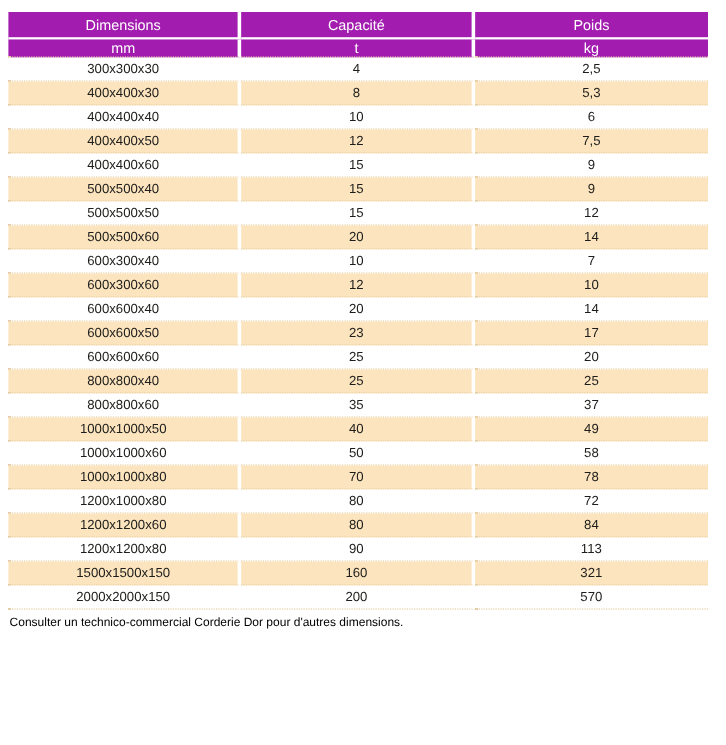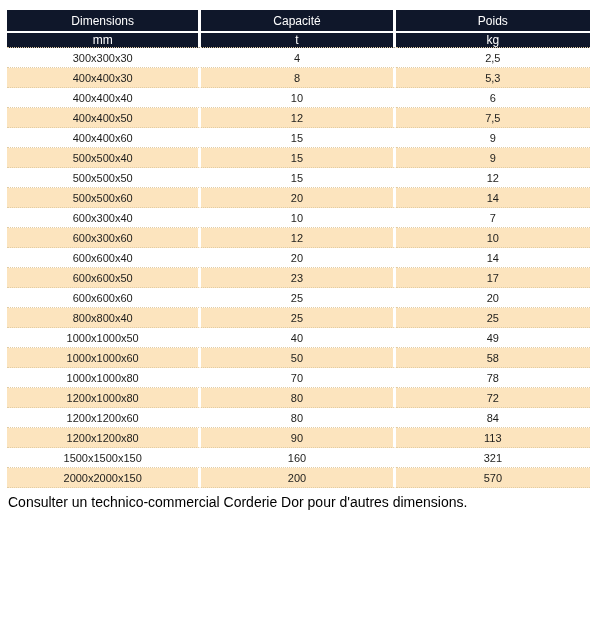--- a/index.html
+++ b/index.html
@@ -19,41 +19,41 @@
     vertical-align:middle;
   }
   
   table.spec-table th:not(:last-child),
   table.spec-table td:not(:last-child) {
     border-right:3px solid #ffffff;
   }
 
   
   thead th {
-    background:#0f172a;
+    background:#a21caf;
     color:#ffffff;
     font-weight:400;
     font-size:12px;
   }
   thead tr.hdr-labels th { height:23px; border-bottom:2px solid #ffffff; }
   thead tr.hdr-units  th { height:14px; border-bottom:1px dotted #e3cda4; }
 
   
   tbody td {
     height:20px;
     font-size:11px;
     color:#1d1d1b;
     border-bottom:1px dotted #e3cda4;
     background:#ffffff;
   }
   tbody tr:nth-child(even) td { background:#FCE4BE; }
 
   .footer-note {
     margin:6px 0 0 1px;
-    font-size:14px;
+    font-size:10px;
     color:#000000;
   }
 </style>
 </head>
 <body>
 
 <div class="page">
 
   <table class="spec-table">
     <thead>
@@ -133,20 +133,25 @@
           <td>600x600x60</td>
           <td>25</td>
           <td>20</td>
         </tr>
         <tr>
           <td>800x800x40</td>
           <td>25</td>
           <td>25</td>
         </tr>
         <tr>
+          <td>800x800x60</td>
+          <td>35</td>
+          <td>37</td>
+        </tr>
+        <tr>
           <td>1000x1000x50</td>
           <td>40</td>
           <td>49</td>
         </tr>
         <tr>
           <td>1000x1000x60</td>
           <td>50</td>
           <td>58</td>
         </tr>
         <tr>

